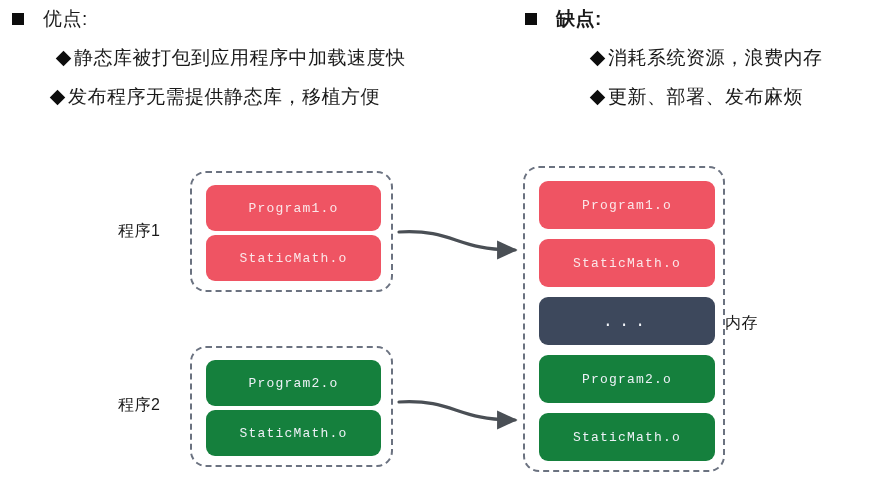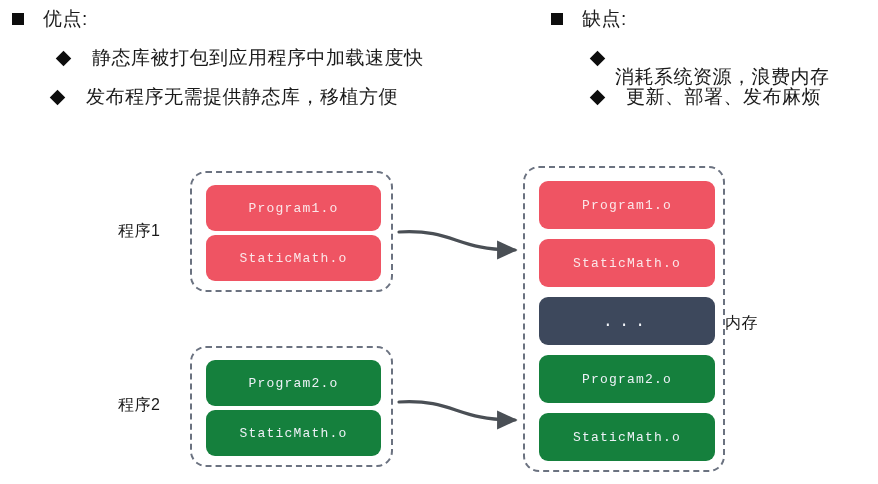--- a/index.html
+++ b/index.html
@@ -23,21 +23,21 @@
   .dia{
     width:11px;height:11px;background:#0d0d0d;
     transform:rotate(45deg);
     display:inline-block;margin-top:8px;flex:0 0 auto;
   }
   .b-head-text{
     font-size:19px;line-height:26px;margin-left:19px;
     letter-spacing:.5px;
   }
   .b-sub-text{
-    font-size:19px;line-height:26px;margin-left:23px;
+    font-size:19px;line-height:26px;margin-left:5px;
     letter-spacing:.5px;
   }
 
   
   .dgroup{
     position:absolute;
     border:2px dashed #6b7280;
     border-radius:16px;
     box-sizing:border-box;
     background:transparent;
@@ -86,26 +86,26 @@
     </div>
 
     <div class="b-row" style="left:52px;top:84px;">
       <span class="dia"></span>
       <span class="b-sub-text">发布程序无需提供静态库，移植方便</span>
     </div>
   </div>
 
   <div class="bullets">
 
-    <div class="b-row" style="left:551px;top:6px;">
+    <div class="b-row" style="left:525px;top:6px;font-weight:bold;">
       <span class="sq"></span>
       <span class="b-head-text">缺点:</span>
     </div>
 
-    <div class="b-row" style="left:592px;top:45px;flex-direction:column;">
+    <div class="b-row" style="left:592px;top:45px;">
       <span class="dia"></span>
       <span class="b-sub-text">消耗系统资源，浪费内存</span>
     </div>
 
     <div class="b-row" style="left:592px;top:84px;">
       <span class="dia"></span>
       <span class="b-sub-text">更新、部署、发布麻烦</span>
     </div>
   </div>
 

